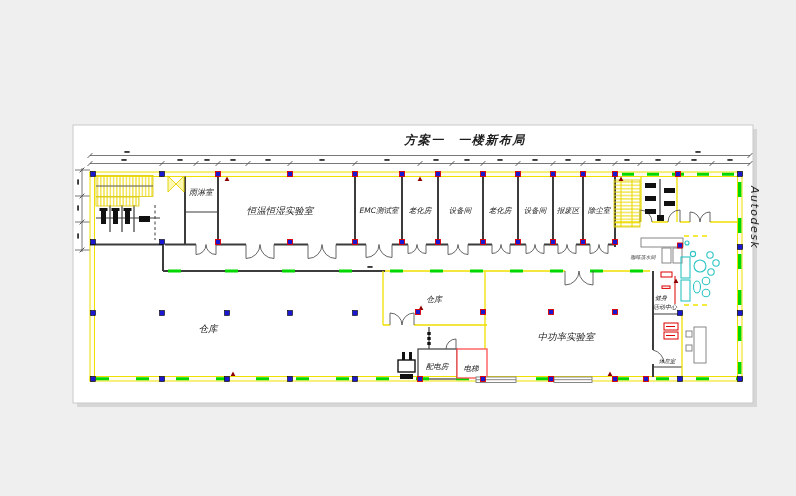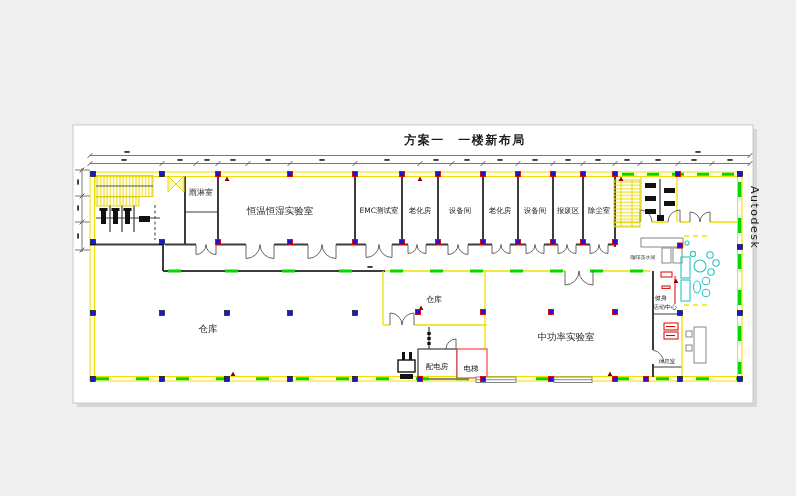--- a/index.html
+++ b/index.html
@@ -1,17 +1,17 @@
 <!DOCTYPE html>
 <html><head>
 <meta charset="utf-8">
 <style>
   html,body{margin:0;padding:0;background:#efefef;}
   #stage{position:relative;width:796px;height:496px;background:#efefef;overflow:hidden;
-         font-family:"DejaVu Sans",sans-serif;}
+         font-family:"DejaVu Sans",sans-serif;font-style:italic;}
   svg text{font-family:"DejaVu Sans","Liberation Sans",sans-serif;fill:#1c1c1c;}
   .dk{stroke:#3c3c3c;stroke-width:2;fill:none}
   .dk1{stroke:#3c3c3c;stroke-width:1.2;fill:none}
   .dkd{stroke:#3c3c3c;stroke-width:1;fill:none;stroke-dasharray:3 2.5}
   .yl{stroke:#f0e000;stroke-width:1.3;fill:none}
   .yld{stroke:#f5e400;stroke-width:1.6;fill:none;stroke-dasharray:5 4}
   .wallO{fill:#fffdf0;stroke:#f0e000;stroke-width:1}
   .gd{stroke:#00d800;fill:none}
   .dm{stroke:#555;stroke-width:.8;fill:none}
   .ar{stroke:#555;stroke-width:.9;fill:none}

